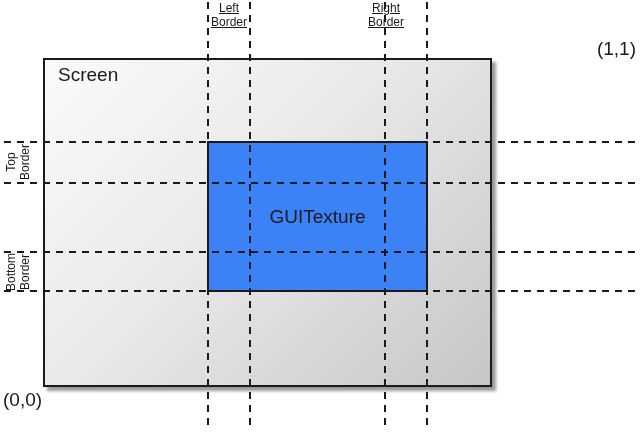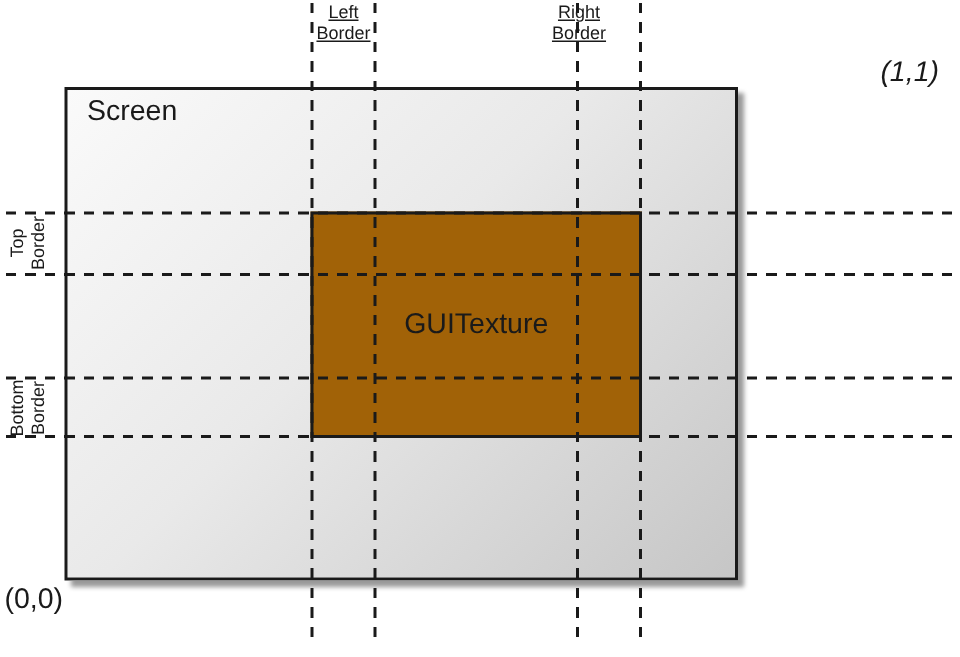--- a/index.html
+++ b/index.html
@@ -41,21 +41,21 @@
 
   
   .gui-texture-rect {
     position: absolute;
     left: 207px;
     top: 141px;
     width: 221px;
     height: 151px;
     box-sizing: border-box;
     border: 2px solid #1a1a1a;
-    background: #a16207;
+    background: #3b82f6;
     z-index: 2;
     display: flex;
     align-items: center;
     justify-content: center;
   }
   .gui-texture-label {
     font-size: 19px;
     color: #1a1a1a;
   }
 
@@ -125,21 +125,21 @@
   }
 
   
   .coord-label {
     position: absolute;
     font-size: 19px;
     z-index: 4;
     color: #1a1a1a;
   }
   #origin-label   { left: 3px;  top: 389px; }
-  #topright-label { right: 14px; top: 38px; font-style: italic; }
+  #topright-label { right: 4px; top: 38px; }
 </style>
 </head>
 <body>
 
 <div id="canvas">
 
   <div class="screen-rect">
     <span class="screen-label">Screen</span>
   </div>
 

